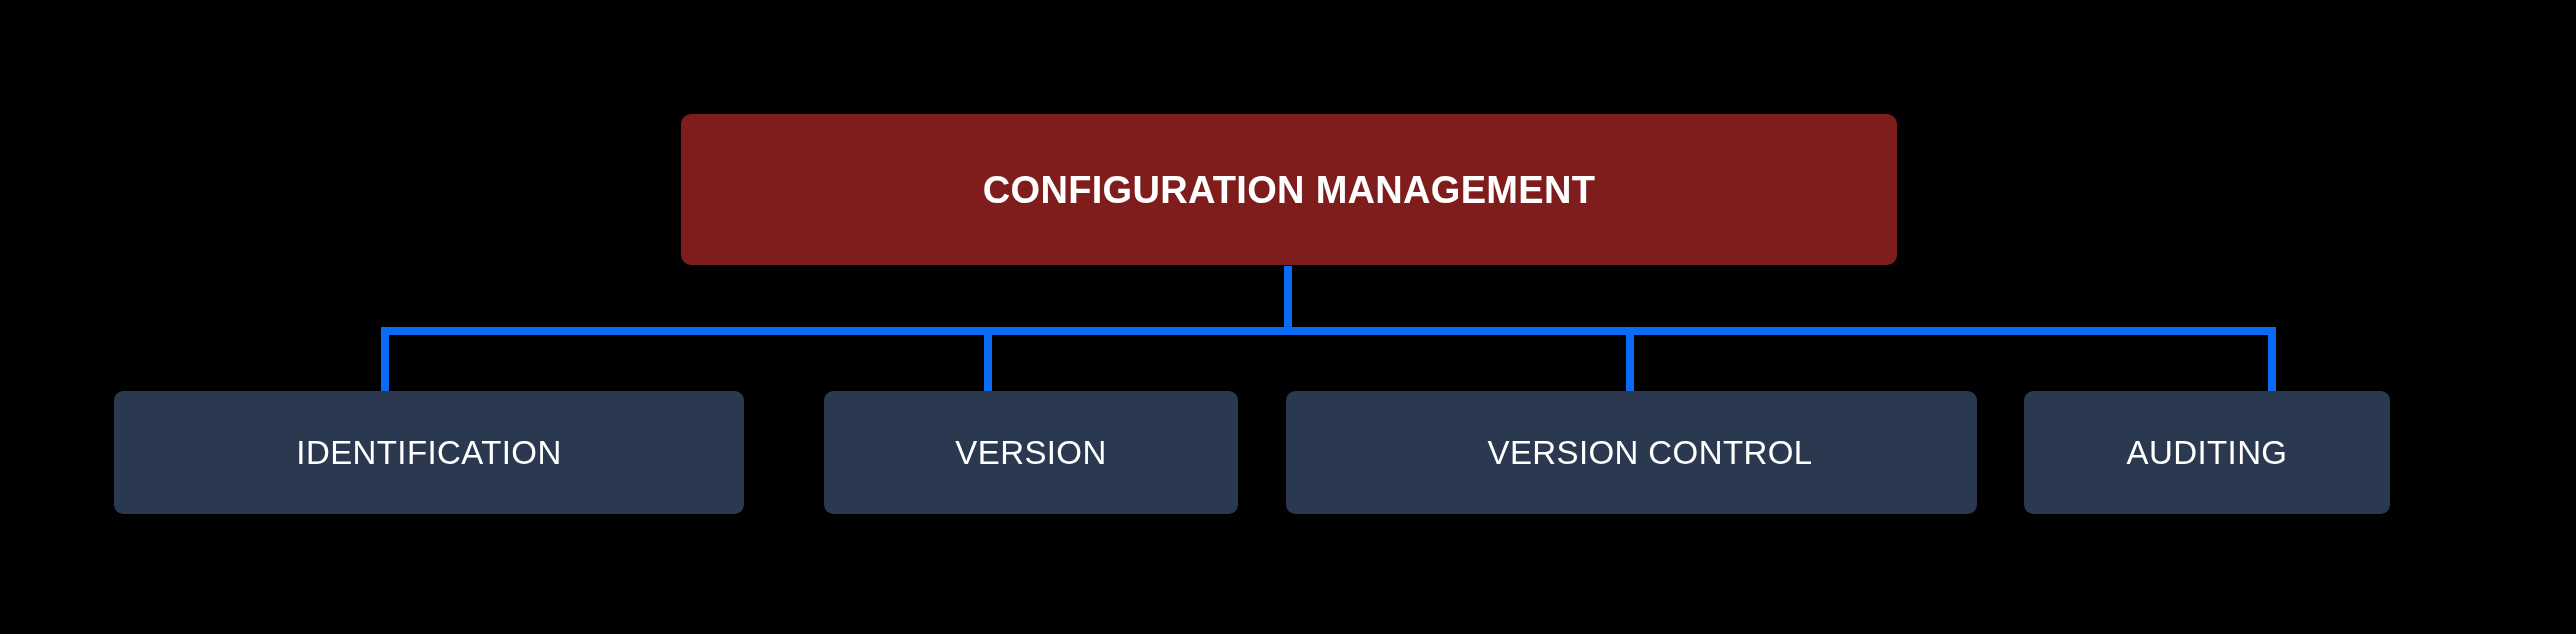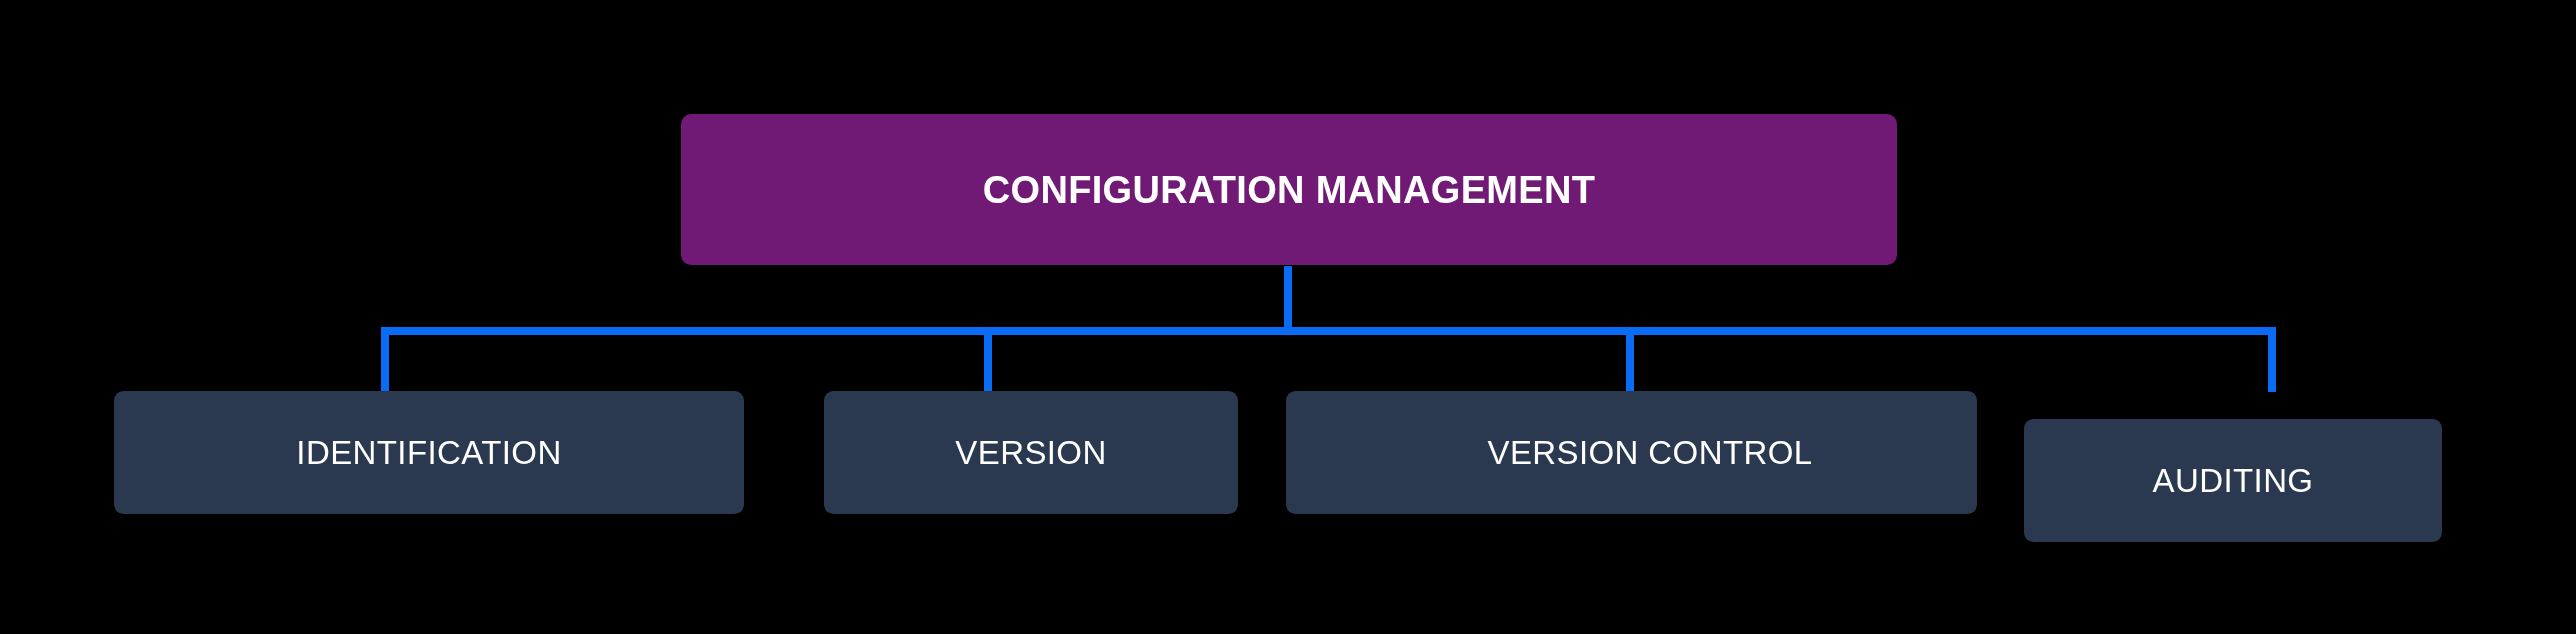--- a/index.html
+++ b/index.html
@@ -20,21 +20,21 @@
     overflow: hidden;
   }
 
   
   .root-node {
     position: absolute;
     left: 681px;
     top: 114px;
     width: 1216px;
     height: 151px;
-    background: #701a75;
+    background: #7f1d1d;
     border-radius: 10px;
     display: flex;
     align-items: center;
     justify-content: center;
     box-sizing: border-box;
   }
   .root-label {
     color: #ffffff;
     font-size: 38px;
     font-weight: 700;
@@ -62,21 +62,21 @@
     font-weight: 400;
     letter-spacing: 0.4px;
     line-height: 1;
     white-space: nowrap;
     text-align: center;
   }
 
   .node-identification { left: 114px;  width: 630px; }
   .node-baseline       { left: 824px; width: 414px; }
   .node-version        { left: 1286px; width: 691px; padding-left: 37px; }
-  .node-auditing       { left: 2024px; width: 418px; margin-top: 28px; }
+  .node-auditing       { left: 2024px; width: 366px; }
 
   
   .connector {
     position: absolute;
     background: #0a6bf5;
   }
   .conn-stem {
     left: 1284px;
     top: 266px;
     width: 8px;

